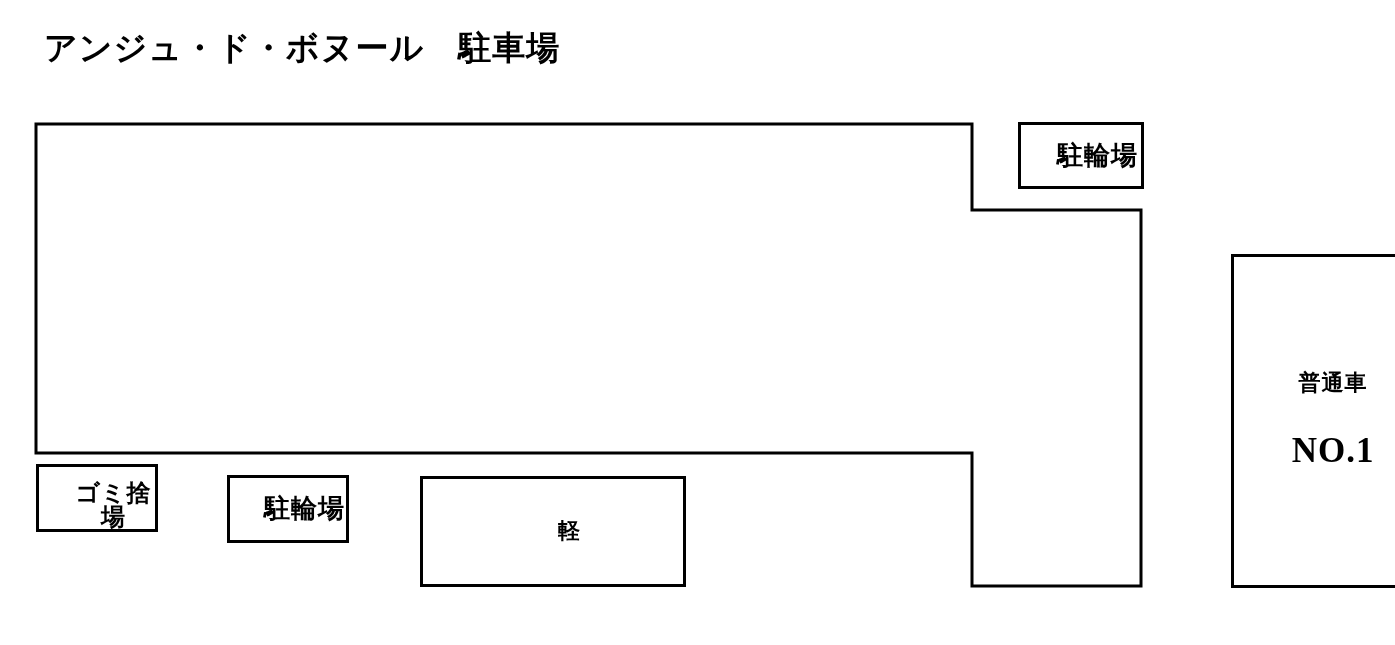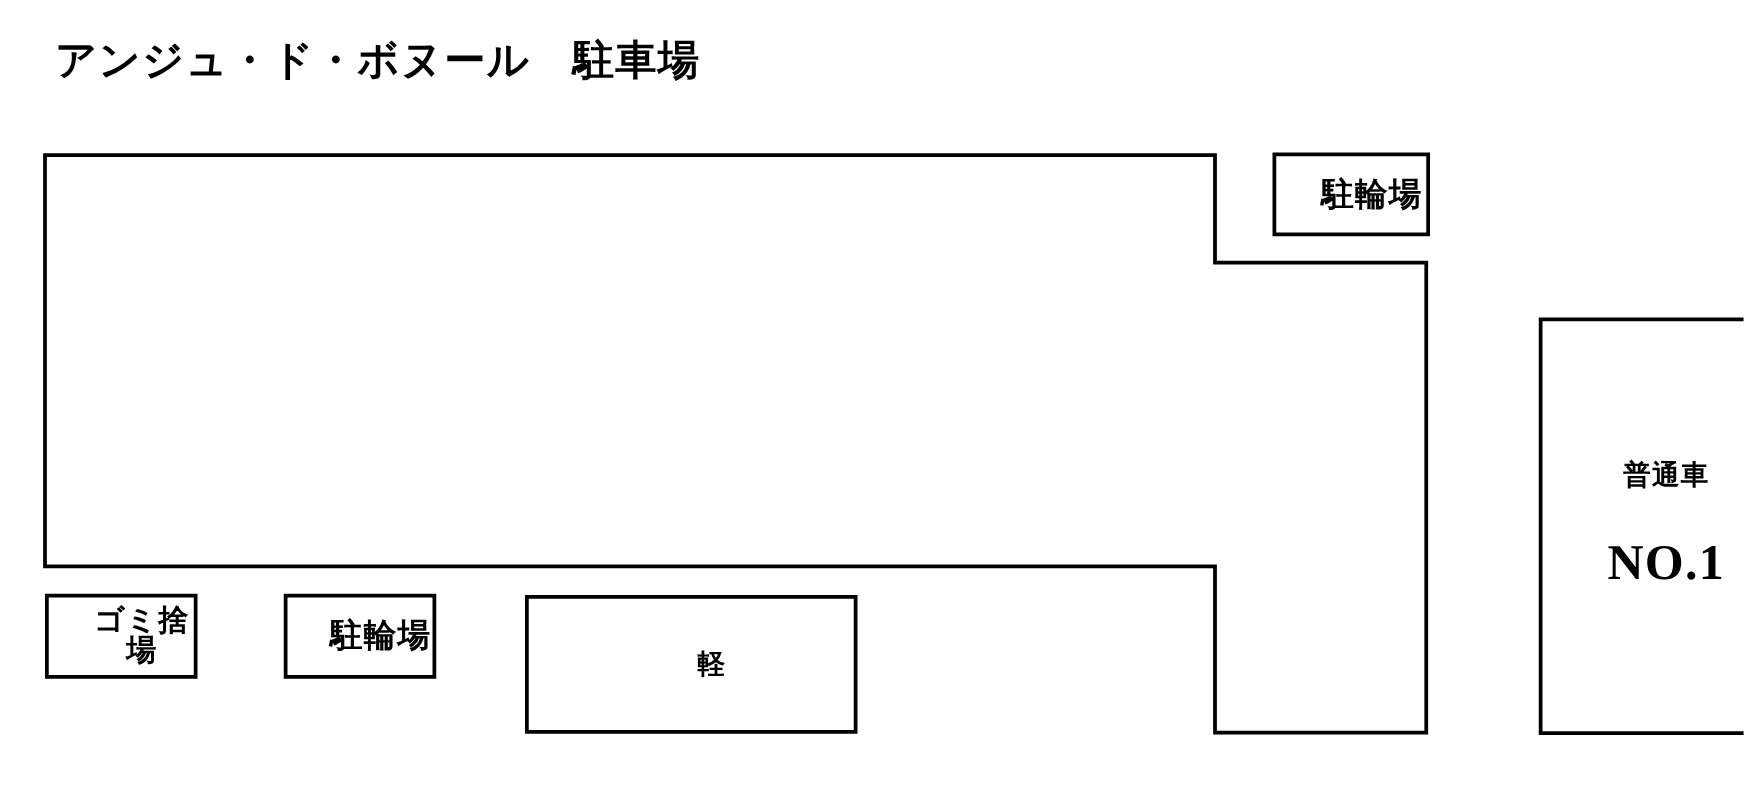--- a/index.html
+++ b/index.html
@@ -60,27 +60,27 @@
     font-size:24px;
   }
   .type-label{
     font-weight:bold;
     font-size:22px;
     letter-spacing:1px;
     line-height:1.3;
   }
   .number-label{
     font-weight:600;
-    font-size:40px;
+    font-size:35px;
     letter-spacing:1px;
     line-height:1.3;
   }
   .box.bike-top   {left:1018px; top:122px; width:126px; height:67px;}
   .box.no1        {left:1231px; top:254px; width:171px; height:334px; gap:30px;}
-  .box.gomi       {left:36px;   top:475px; width:122px; height:68px;}
+  .box.gomi       {left:36px;   top:464px; width:122px; height:68px;justify-content:flex-end;}
   .box.bike-bottom{left:227px;  top:475px; width:122px; height:68px;}
   .box.no2        {left:420px;  top:476px; width:266px; height:111px; gap:6px;}
 </style>
 </head>
 <body>
 
 <div class="canvas">
 
   <div class="title">アンジュ・ド・ボヌール　駐車場</div>
 

